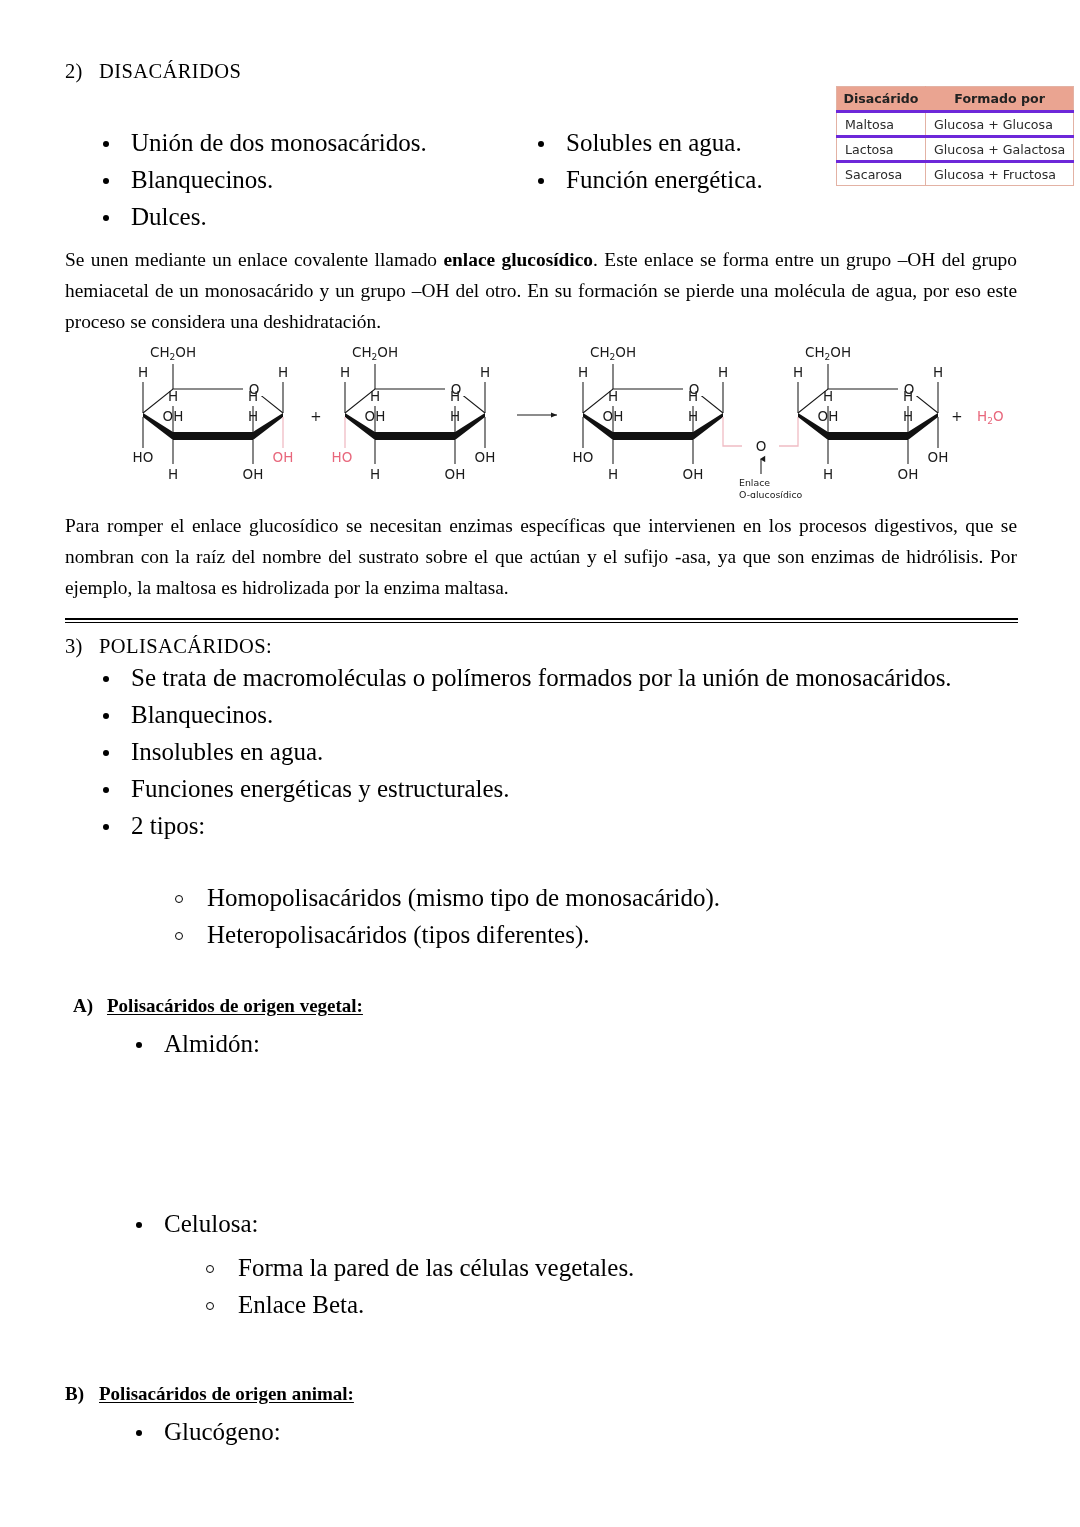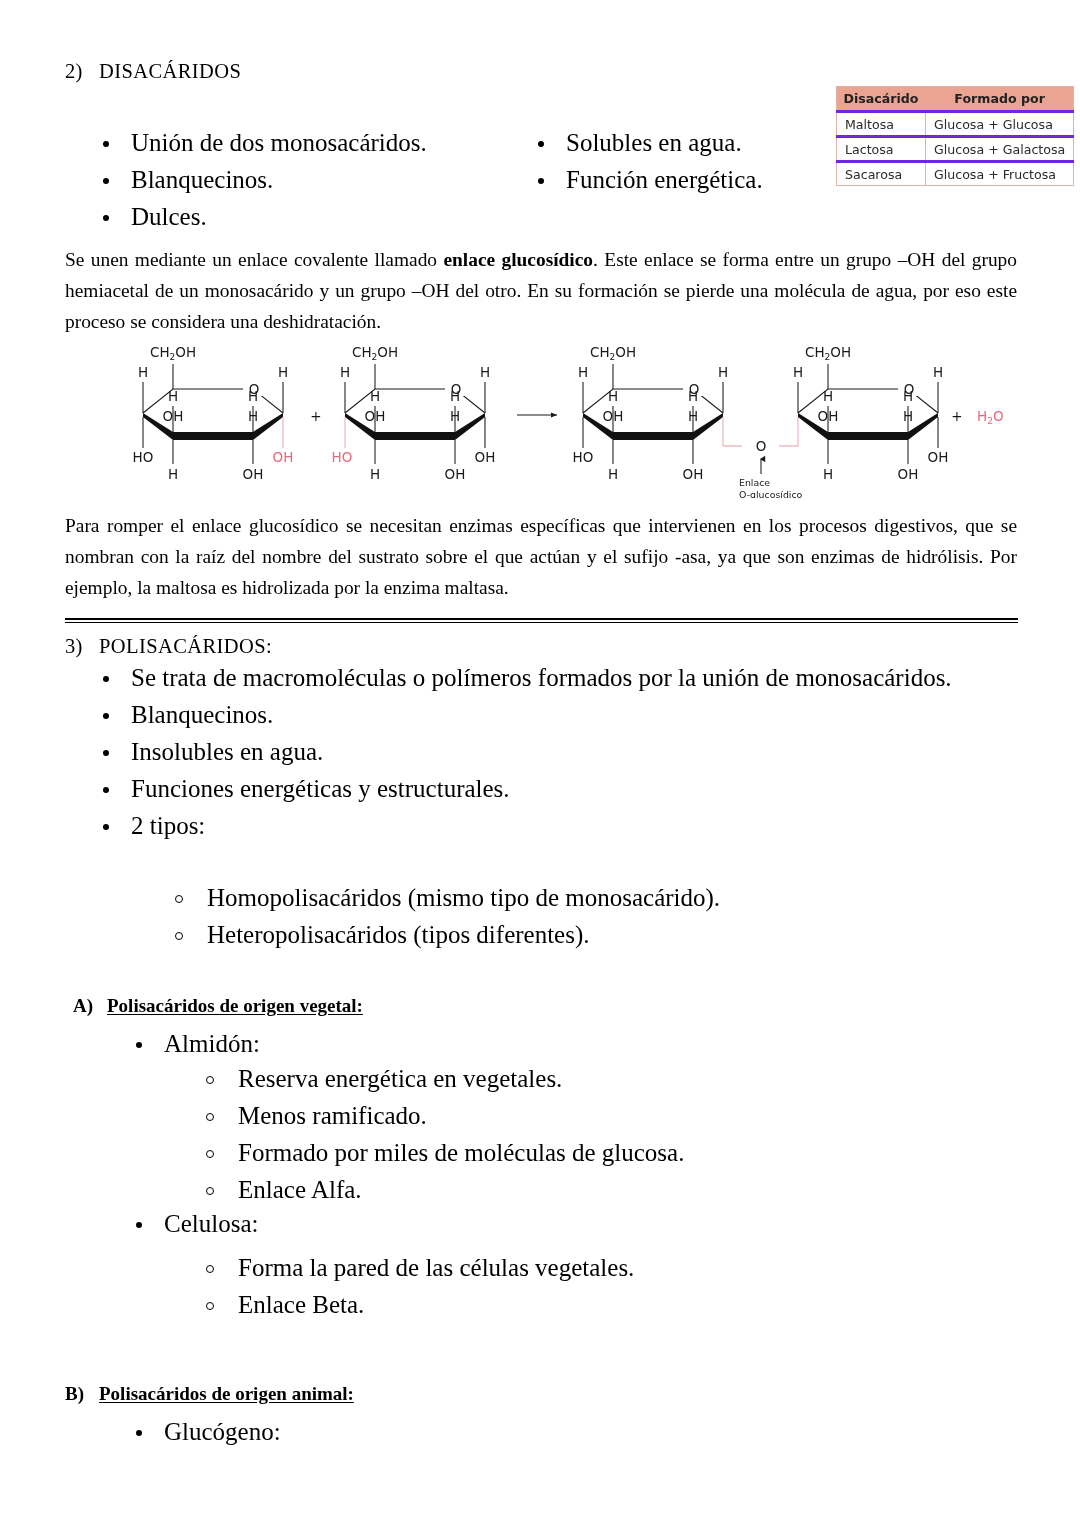--- a/index.html
+++ b/index.html
@@ -337,26 +337,20 @@
     <div class="bitem sub">Heteropolisacáridos (tipos diferentes).</div>
   </div>
 
   <div class="h-sub" style="left:65px; top:995px;margin-left:8px;">
     <span class="numlbl">A)</span><span class="txt">Polisacáridos de origen vegetal:</span>
   </div>
 
   <div class="blist" style="left:128px; top:1033px; width:800px;">
     <div class="bitem">Almidón:</div>
   </div>
-  <div class="blist" style="left:196px; top:1068px; width:800px;">
-    <div class="bitem sub">Reserva energética en vegetales.</div>
-    <div class="bitem sub">Menos ramificado.</div>
-    <div class="bitem sub">Formado por miles de moléculas de glucosa.</div>
-    <div class="bitem sub">Enlace Alfa.</div>
-  </div>
 
   <div class="blist" style="left:128px; top:1213px; width:800px;">
     <div class="bitem">Celulosa:</div>
   </div>
   <div class="blist" style="left:196px; top:1248px; width:800px;margin-top:9px;">
     <div class="bitem sub">Forma la pared de las células vegetales.</div>
     <div class="bitem sub">Enlace Beta.</div>
   </div>
 
   <div class="h-sub" style="left:65px; top:1383px;">

